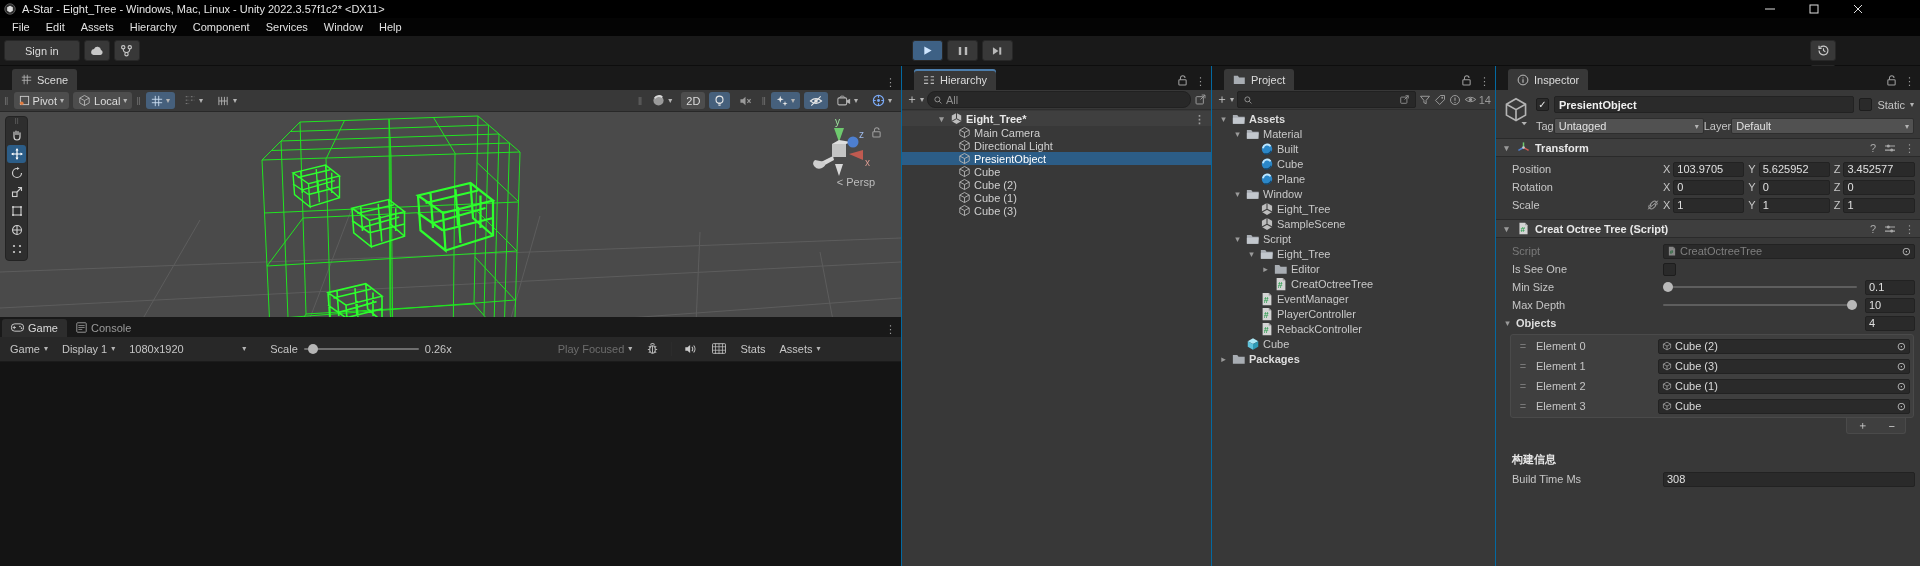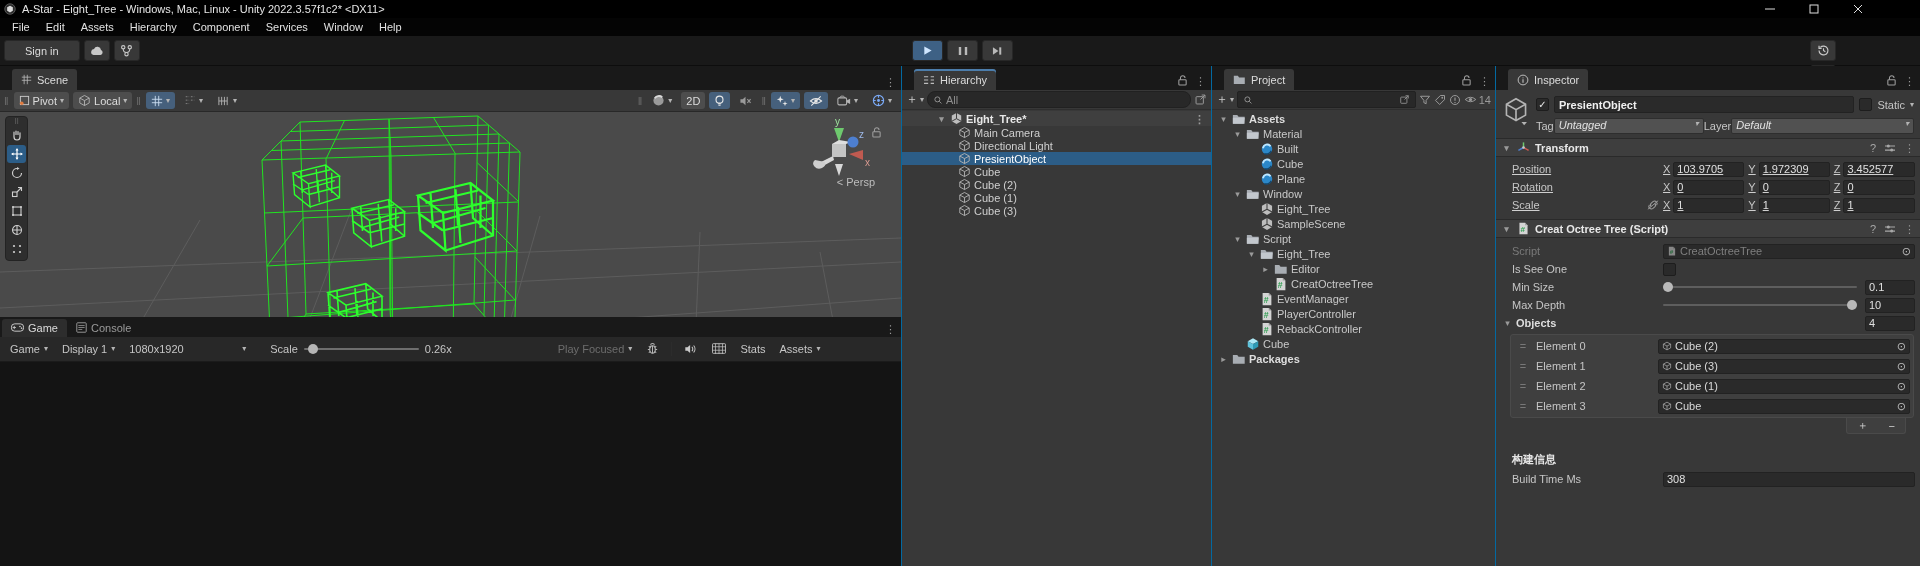--- a/index.html
+++ b/index.html
@@ -94,21 +94,21 @@
   .ihead{padding:6px 6px 4px 6px;display:flex;gap:6px;}
   .iheadrows{flex:1;}
   .r1{display:flex;align-items:center;gap:5px;}
   .namefld{flex:1;height:17px;background:#2a2a2a;border:1px solid #222;border-radius:2px;
            display:flex;align-items:center;padding:0 4px;color:#f0f0f0;font-weight:bold;}
   .cb{width:13px;height:13px;background:#2a2a2a;border:1px solid #1d1d1d;border-radius:2px;
       display:flex;align-items:center;justify-content:center;color:#e6e6e6;font-size:10px;flex:none;}
   .r2{display:flex;align-items:center;margin-top:5px;}
   .ilab{color:#c6c6c6;}
   .dd{height:16px;background:#515151;border:1px solid #2e2e2e;border-radius:2px;color:#e2e2e2;
-      display:flex;padding:0 4px;justify-content:space-between;gap:6px;font-style:italic;}
+      display:flex;align-items:center;padding:0 4px;justify-content:space-between;gap:6px;}
   .comphdr{height:19px;background:#3e3e3e;border-top:1px solid #2a2a2a;border-bottom:1px solid #2a2a2a;
            display:flex;align-items:center;gap:5px;padding:0 5px;color:#e8e8e8;font-weight:bold;}
   .hdricons{margin-left:auto;display:flex;gap:8px;align-items:center;color:#a8a8a8;font-weight:normal;}
   .irow{display:flex;align-items:center;min-height:18px;padding:0 5px 0 16px;gap:3px;}
   .lblcol{width:148px;color:#c6c6c6;flex:none;}
   .lblcol.dis{color:#7a7a7a;}
   .axes{flex:1;display:flex;gap:4px;}
   .axis{flex:1;display:flex;align-items:center;gap:3px;}
   .axl{color:#c6c6c6;}
   .fld{flex:1;height:15px;background:#2a2a2a;border:1px solid #222;border-radius:2px;
@@ -901,34 +901,34 @@
           <span class="hdricons">
             <span>?</span>
             <svg width="12" height="10" viewBox="0 0 14 12">
               <path d="M1,3.5 H13 M1,8.5 H13" stroke="#a8a8a8" stroke-width="1.3"></path>
               <circle cx="5" cy="3.5" r="1.8" fill="#a8a8a8"></circle>
                 <circle cx="9" cy="8.5" r="1.8" fill="#a8a8a8"></circle>
             </svg>
             <span class="kebab">⋮</span>
           </span>
         </div>
-        <div style="padding:3px 0 5px 0;text-decoration:underline;">
+        <div style="padding:3px 0 5px 0;">
           <div class="irow">
             <span class="lblcol">Position</span>
             <div class="axes">
               <div class="axis">
                   <span class="axl">X</span>
                 <div class="fld">
                     <span>103.9705</span>
                   </div>
                 </div>
               <div class="axis">
                   <span class="axl">Y</span>
                 <div class="fld">
-                    <span>1.972309</span>
+                    <span>5.625952</span>
                   </div>
                 </div>
               <div class="axis">
                   <span class="axl">Z</span>
                 <div class="fld">
                     <span>3.452577</span>
                   </div>
                 </div>
             </div>
           </div>

